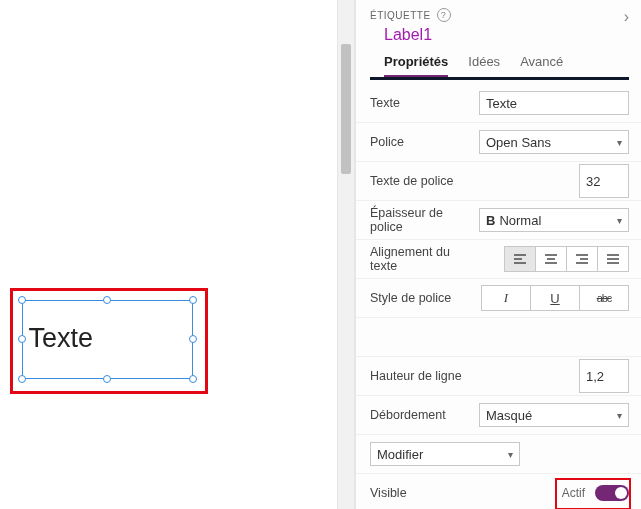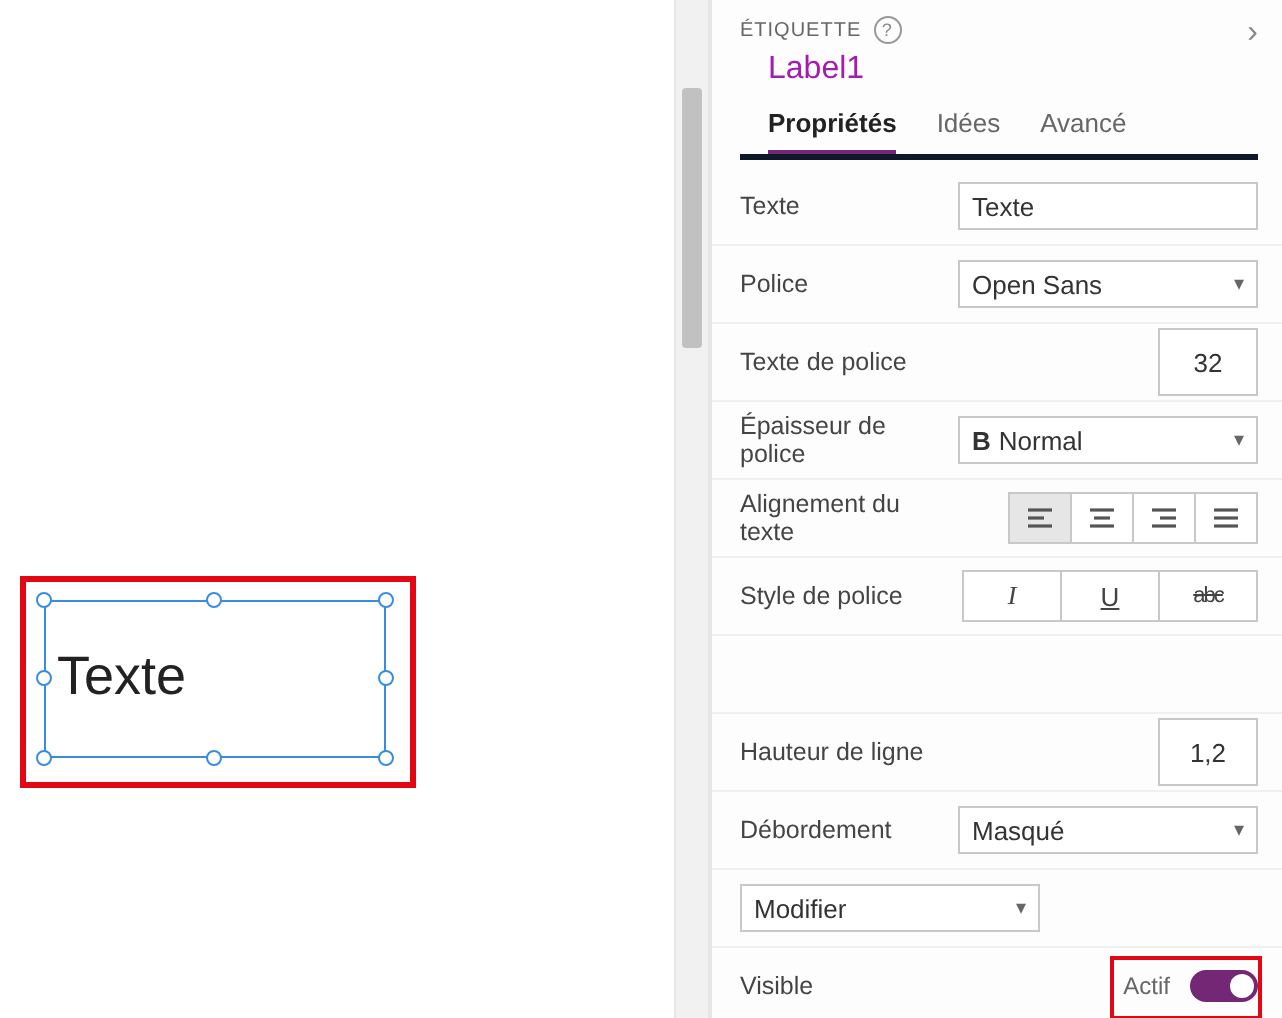--- a/index.html
+++ b/index.html
@@ -109,21 +109,21 @@
     font-size:12.5px;color:#444;flex:1;
   }
   .ctrl-area{
     width:150px;display:flex;justify-content:flex-end;align-items:center;gap:4px;
   }
   .text-input{
     width:100%;height:24px;box-sizing:border-box;
     border:1px solid #c8c8c8;padding:0 6px;
     font-family:inherit;font-size:13px;color:#333;background:#fff;
   }
-  .text-input.small{width:50px;text-align:center;padding:16px 6px}
+  .text-input.small{width:50px;text-align:left;padding:16px 6px}
   .combo{
     width:100%;height:24px;box-sizing:border-box;
     border:1px solid #c8c8c8;display:flex;align-items:center;
     padding:0 6px;font-size:13px;color:#333;justify-content:space-between;
     background:#fff;cursor:pointer;
   }
   .combo .chev{color:#666;font-size:10px}
   .fw-combo .b-icon{font-weight:700;margin-right:4px}
 
   .style-btns{

